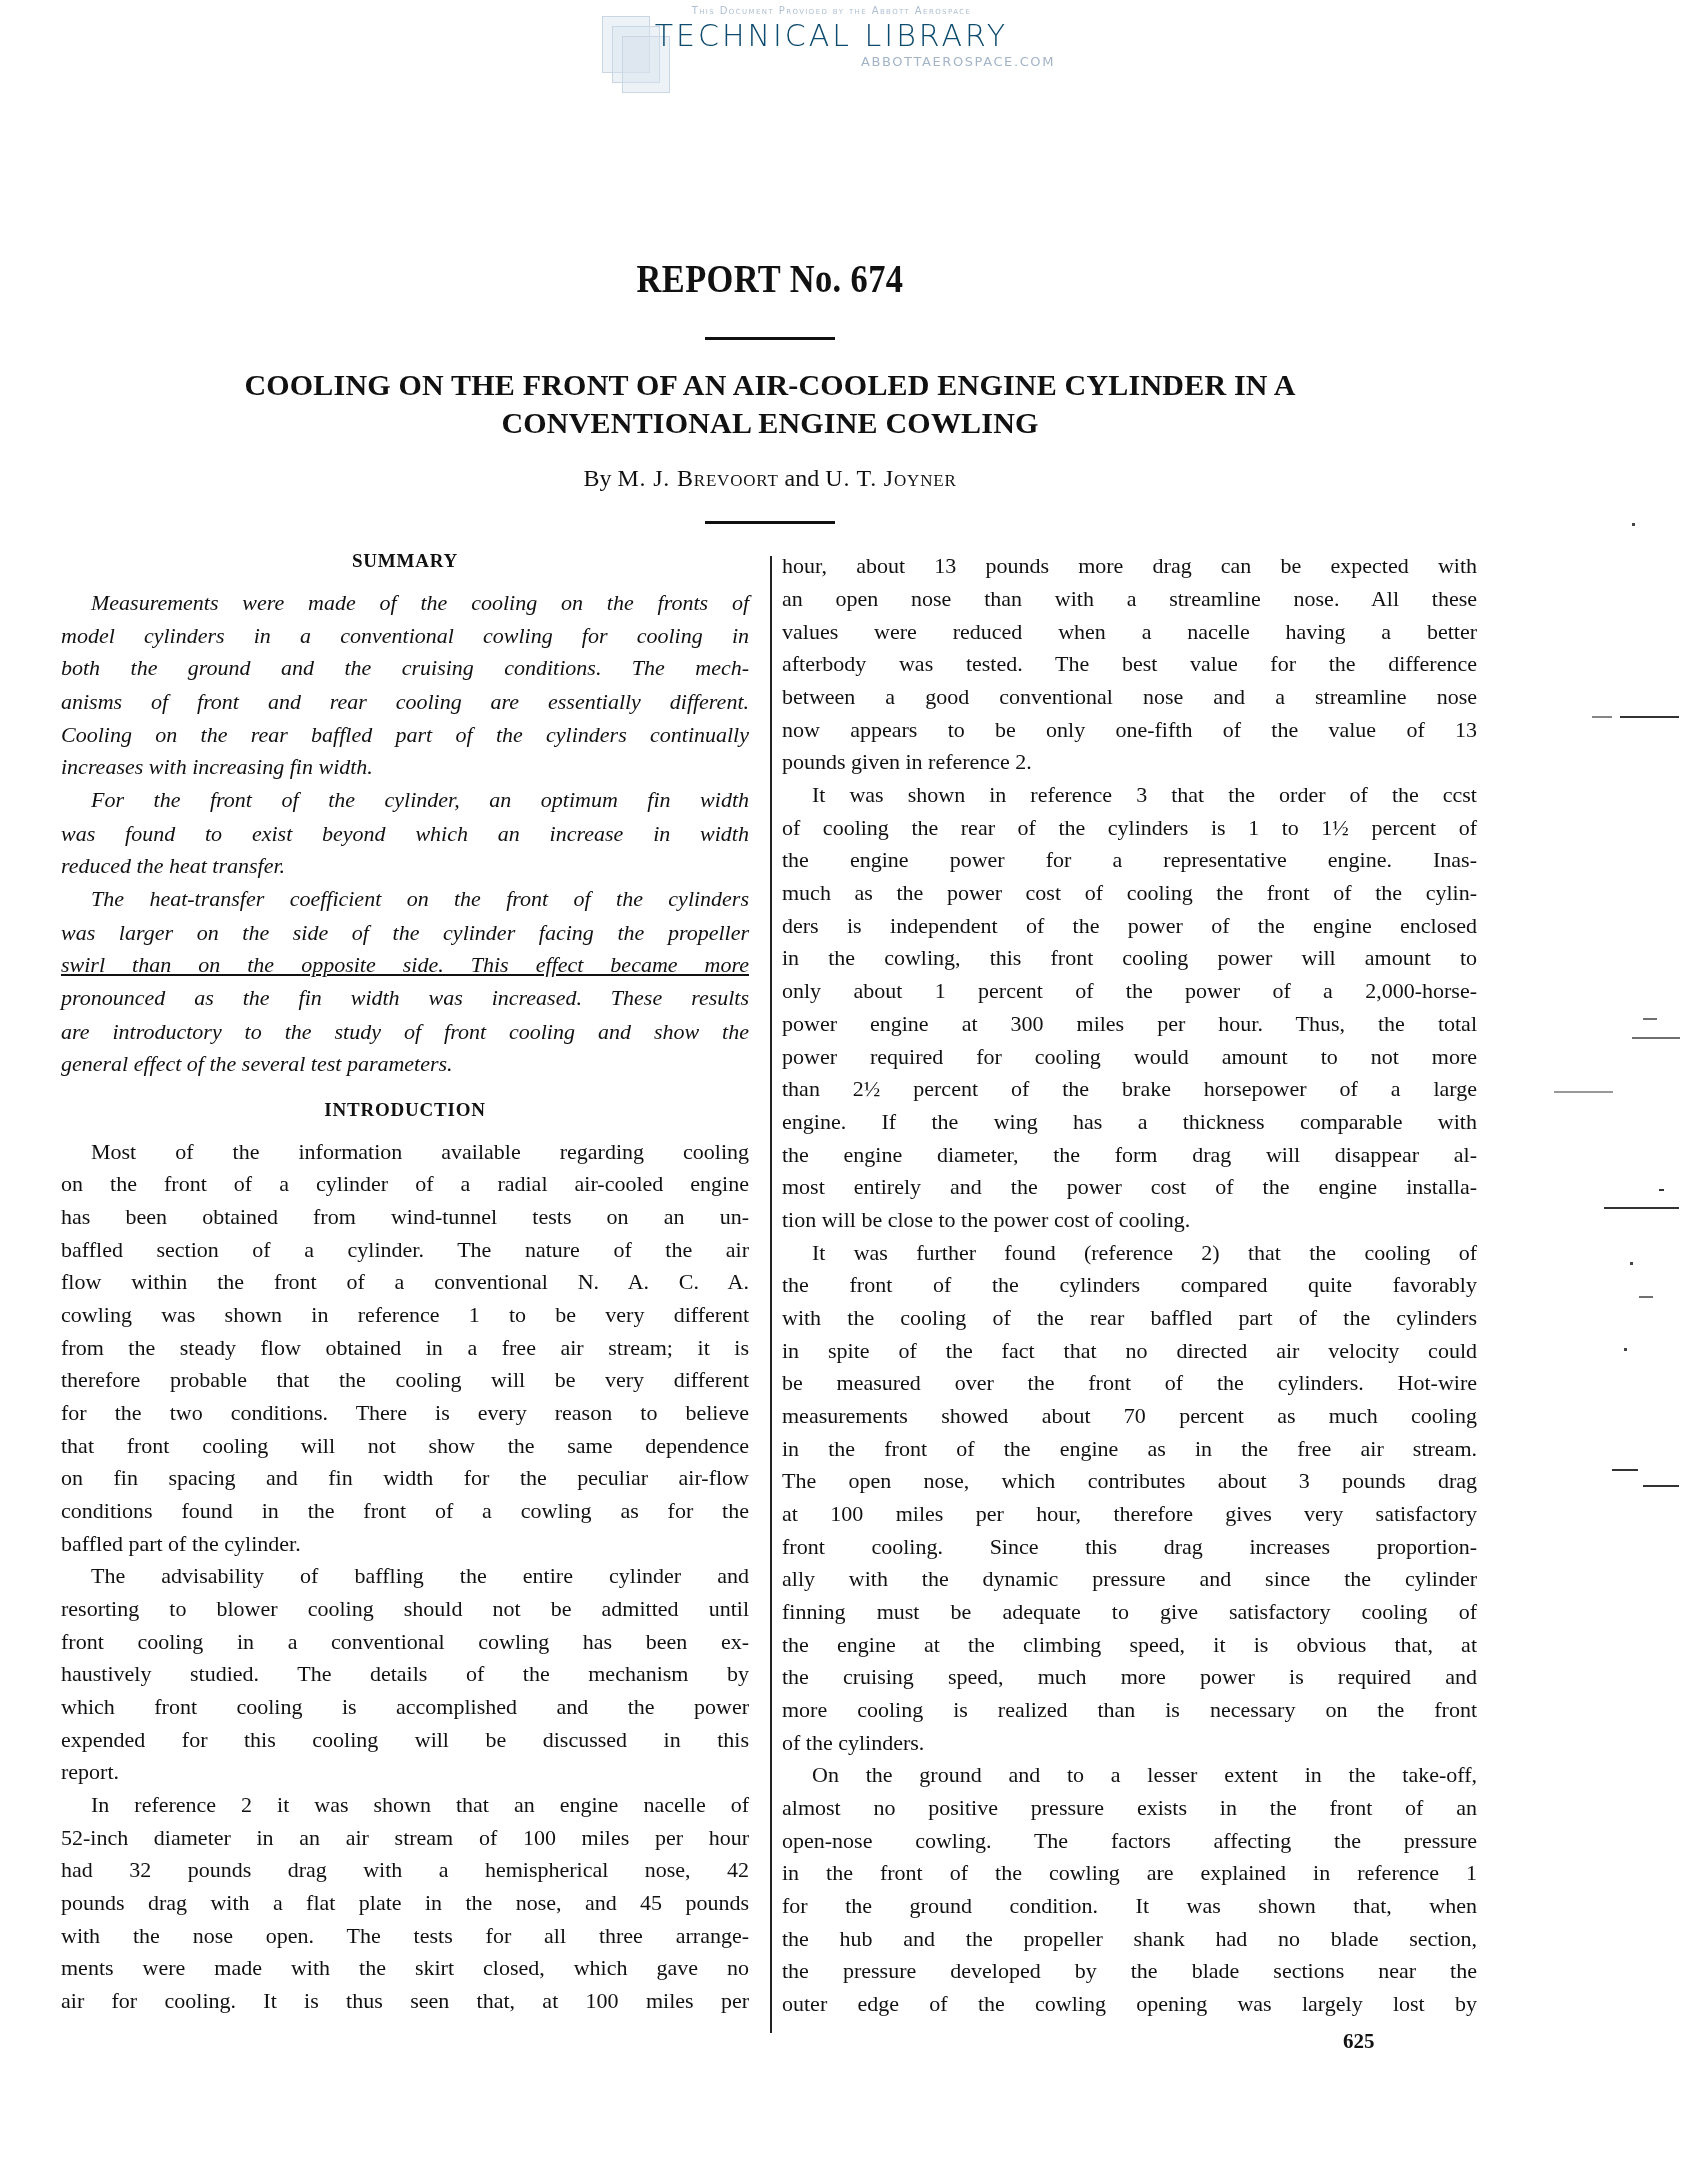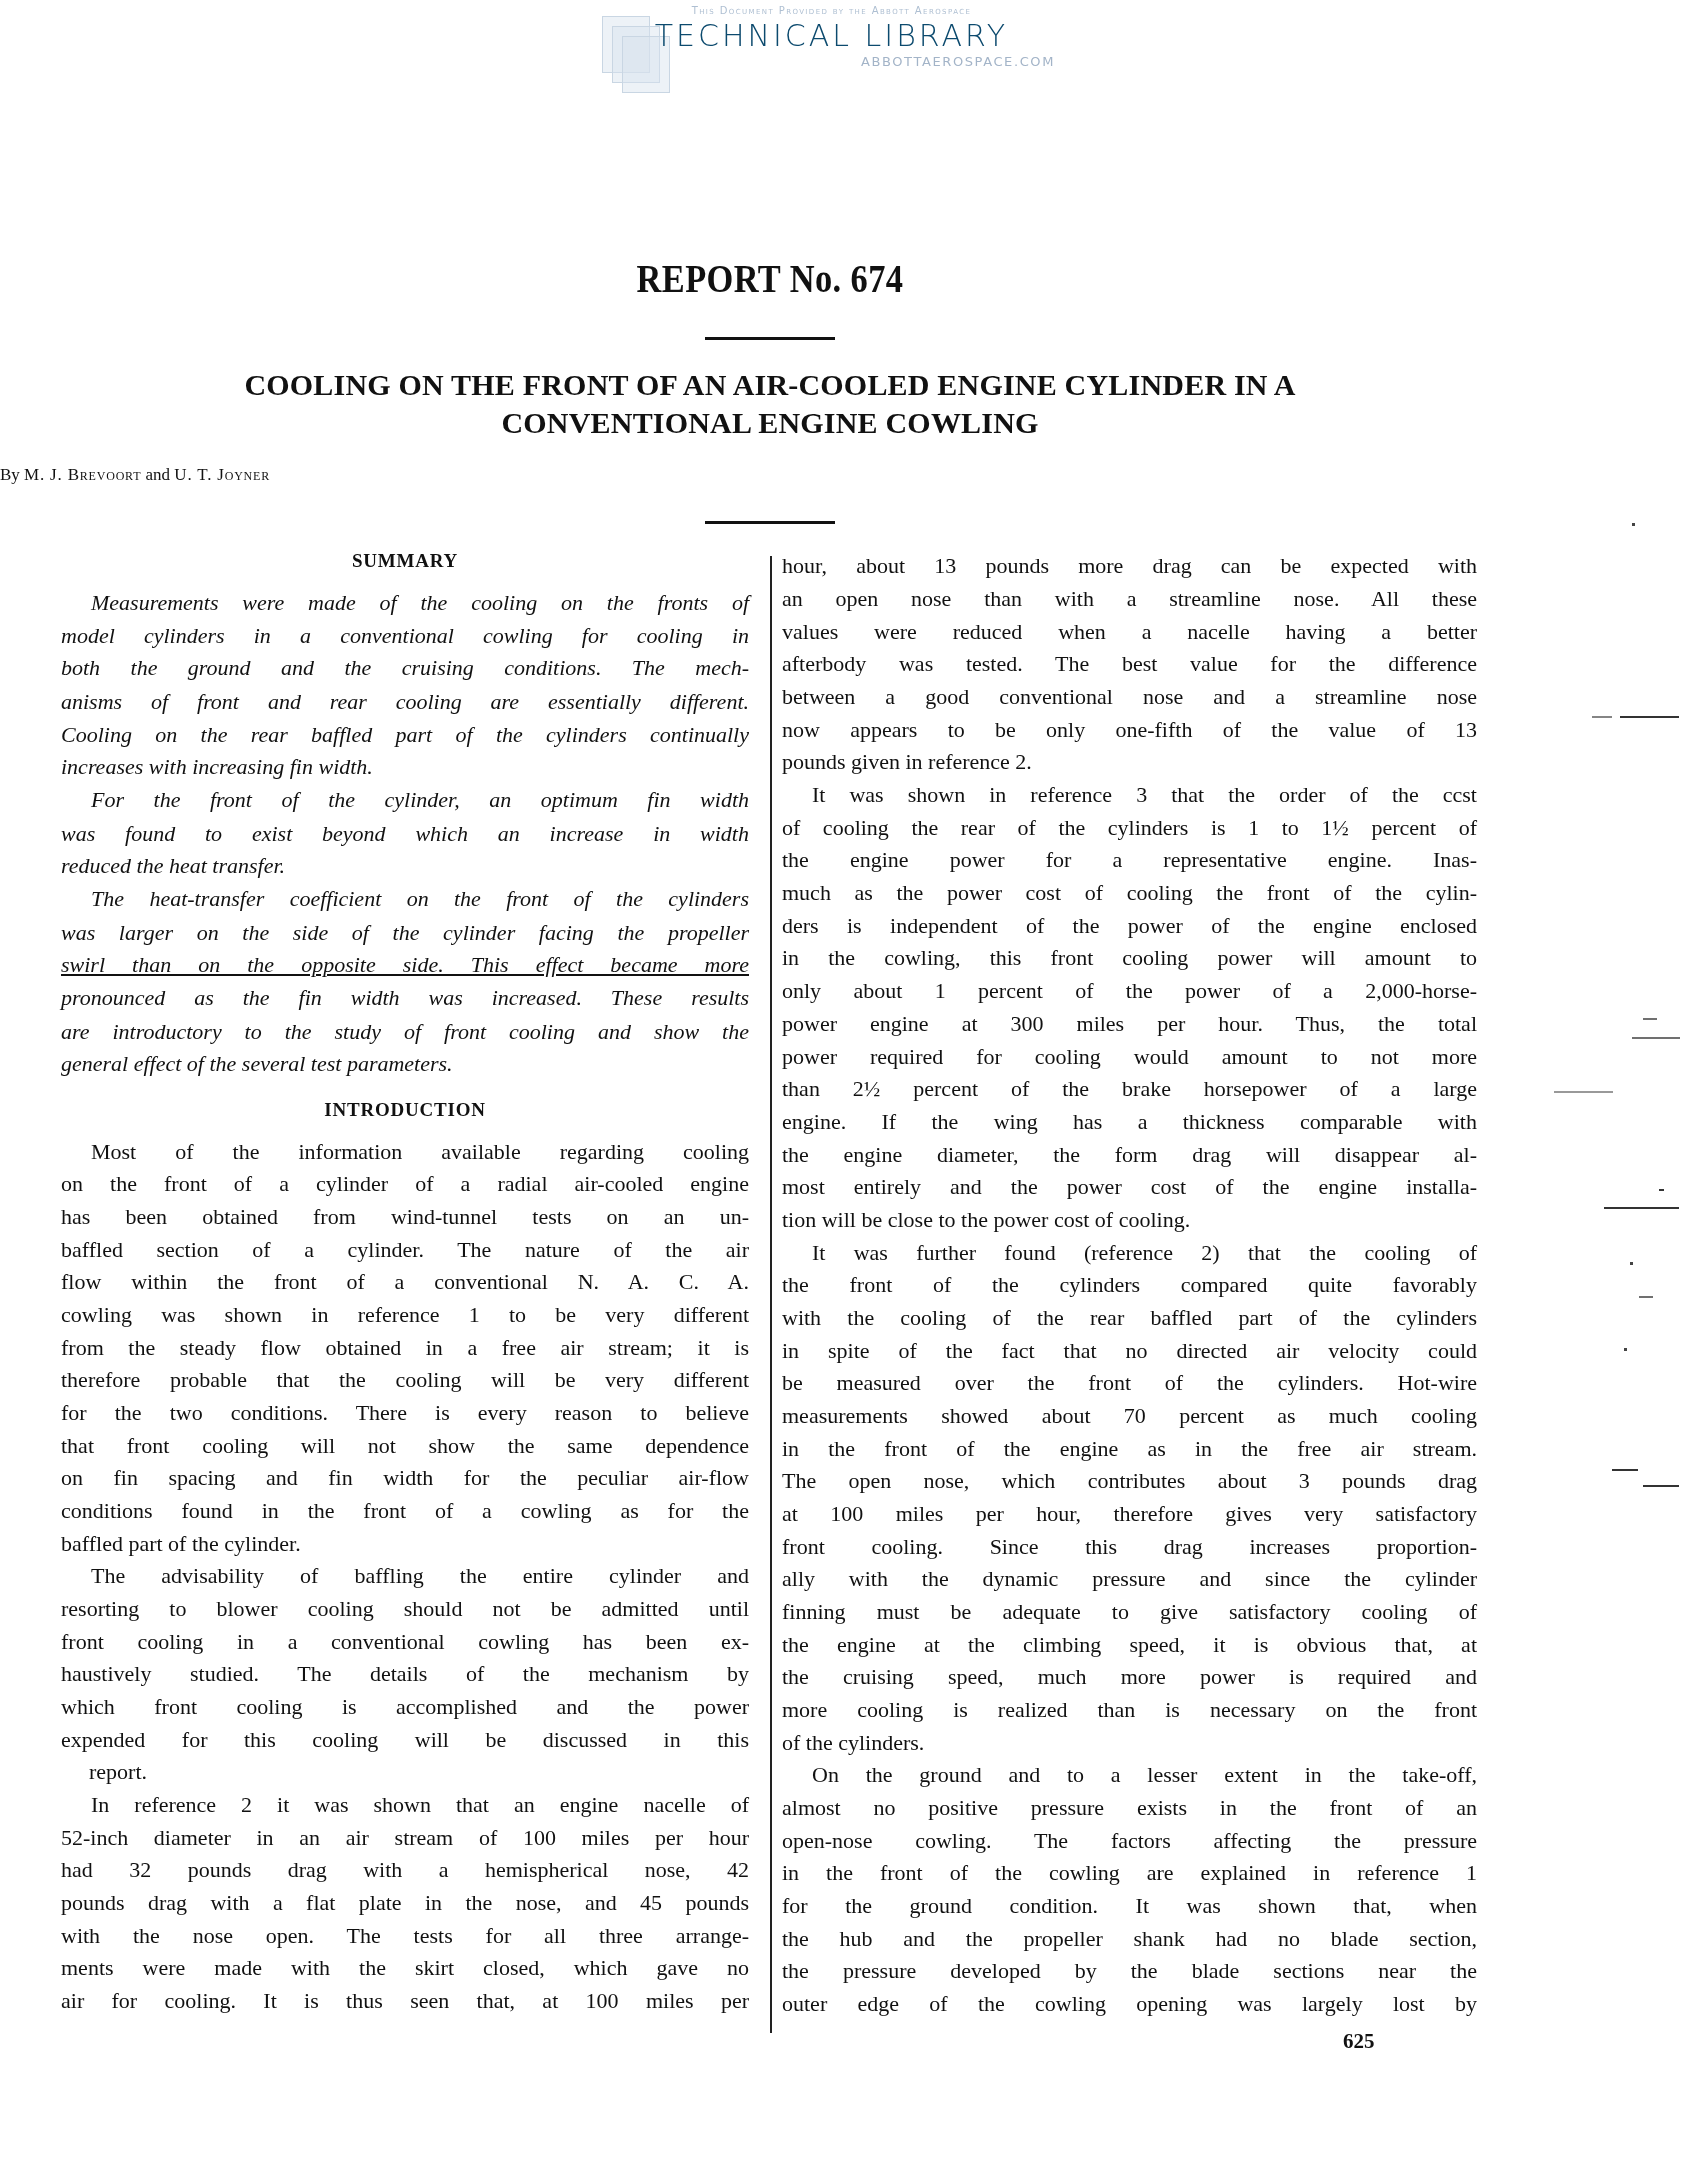--- a/index.html
+++ b/index.html
@@ -21,22 +21,22 @@
               color: #a3b4c8; white-space: nowrap; }
 
   
   .report-no { position: absolute; left: 0; width: 1540px; top: 255px; text-align: center;
                font-family: "Liberation Serif", serif; font-weight: bold; font-size: 40px;
                transform: scaleX(0.86); transform-origin: 770px 0; letter-spacing: 0.5px; }
   .rule { position: absolute; height: 3px; background: #111; }
   .title { position: absolute; left: 0; width: 1540px; text-align: center;
            font-family: "Liberation Serif", serif; font-weight: bold; font-size: 30px;
            white-space: nowrap; letter-spacing: 0.2px; }
-  .byline { position: absolute; left: 0; width: 1540px; top: 465px; 
-            font-family: "Liberation Serif", serif; font-size: 17px; }
+  .byline { position: absolute; left: 0; width: 1540px; top: 465px; text-align: center;
+            font-family: "Liberation Serif", serif; font-size: 24px; }
   .byline .sc { font-variant: small-caps; letter-spacing: 0.8px; }
 
   
   .col { position: absolute; top: 0; }
   .col-left { left: 61px; width: 688px; }
   .col-right { left: 782px; width: 695px; }
   .divider { position: absolute; left: 770px; top: 556px; width: 2px; height: 1477px; background: #222; }
 
   .ln { position: absolute; left: 0; width: 100%; height: 30px; font-size: 22px; line-height: 30px;
         white-space: nowrap; text-align: justify; text-align-last: justify;
@@ -115,21 +115,21 @@
   <div class="ln" style="top:1431px;">that front cooling will not show the same dependence</div>
   <div class="ln" style="top:1463px;">on fin spacing and fin width for the peculiar air-flow</div>
   <div class="ln" style="top:1496px;">conditions found in the front of a cowling as for the</div>
   <div class="ln last" style="top:1529px;">baffled part of the cylinder.</div>
   <div class="ln ind" style="top:1561px;">The advisability of baffling the entire cylinder and</div>
   <div class="ln" style="top:1594px;">resorting to blower cooling should not be admitted until</div>
   <div class="ln" style="top:1627px;">front cooling in a conventional cowling has been ex-</div>
   <div class="ln" style="top:1659px;">haustively studied.  The details of the mechanism by</div>
   <div class="ln" style="top:1692px;">which front cooling is accomplished and the power</div>
   <div class="ln" style="top:1725px;">expended for this cooling will be discussed in this</div>
-  <div class="ln last" style="top:1757px;margin-left:28px;">report.</div>
+  <div class="ln last" style="top:1757px;">report.</div>
   <div class="ln ind" style="top:1790px;">In reference 2 it was shown that an engine nacelle of</div>
   <div class="ln" style="top:1823px;">52-inch diameter in an air stream of 100 miles per hour</div>
   <div class="ln" style="top:1855px;">had 32 pounds drag with a hemispherical nose, 42</div>
   <div class="ln" style="top:1888px;">pounds drag with a flat plate in the nose, and 45 pounds</div>
   <div class="ln" style="top:1921px;">with the nose open.  The tests for all three arrange-</div>
   <div class="ln" style="top:1953px;">ments were made with the skirt closed, which gave no</div>
   <div class="ln" style="top:1986px;">air for cooling.  It is thus seen that, at 100 miles per</div>
 </div>
 
 <div class="col col-right">

